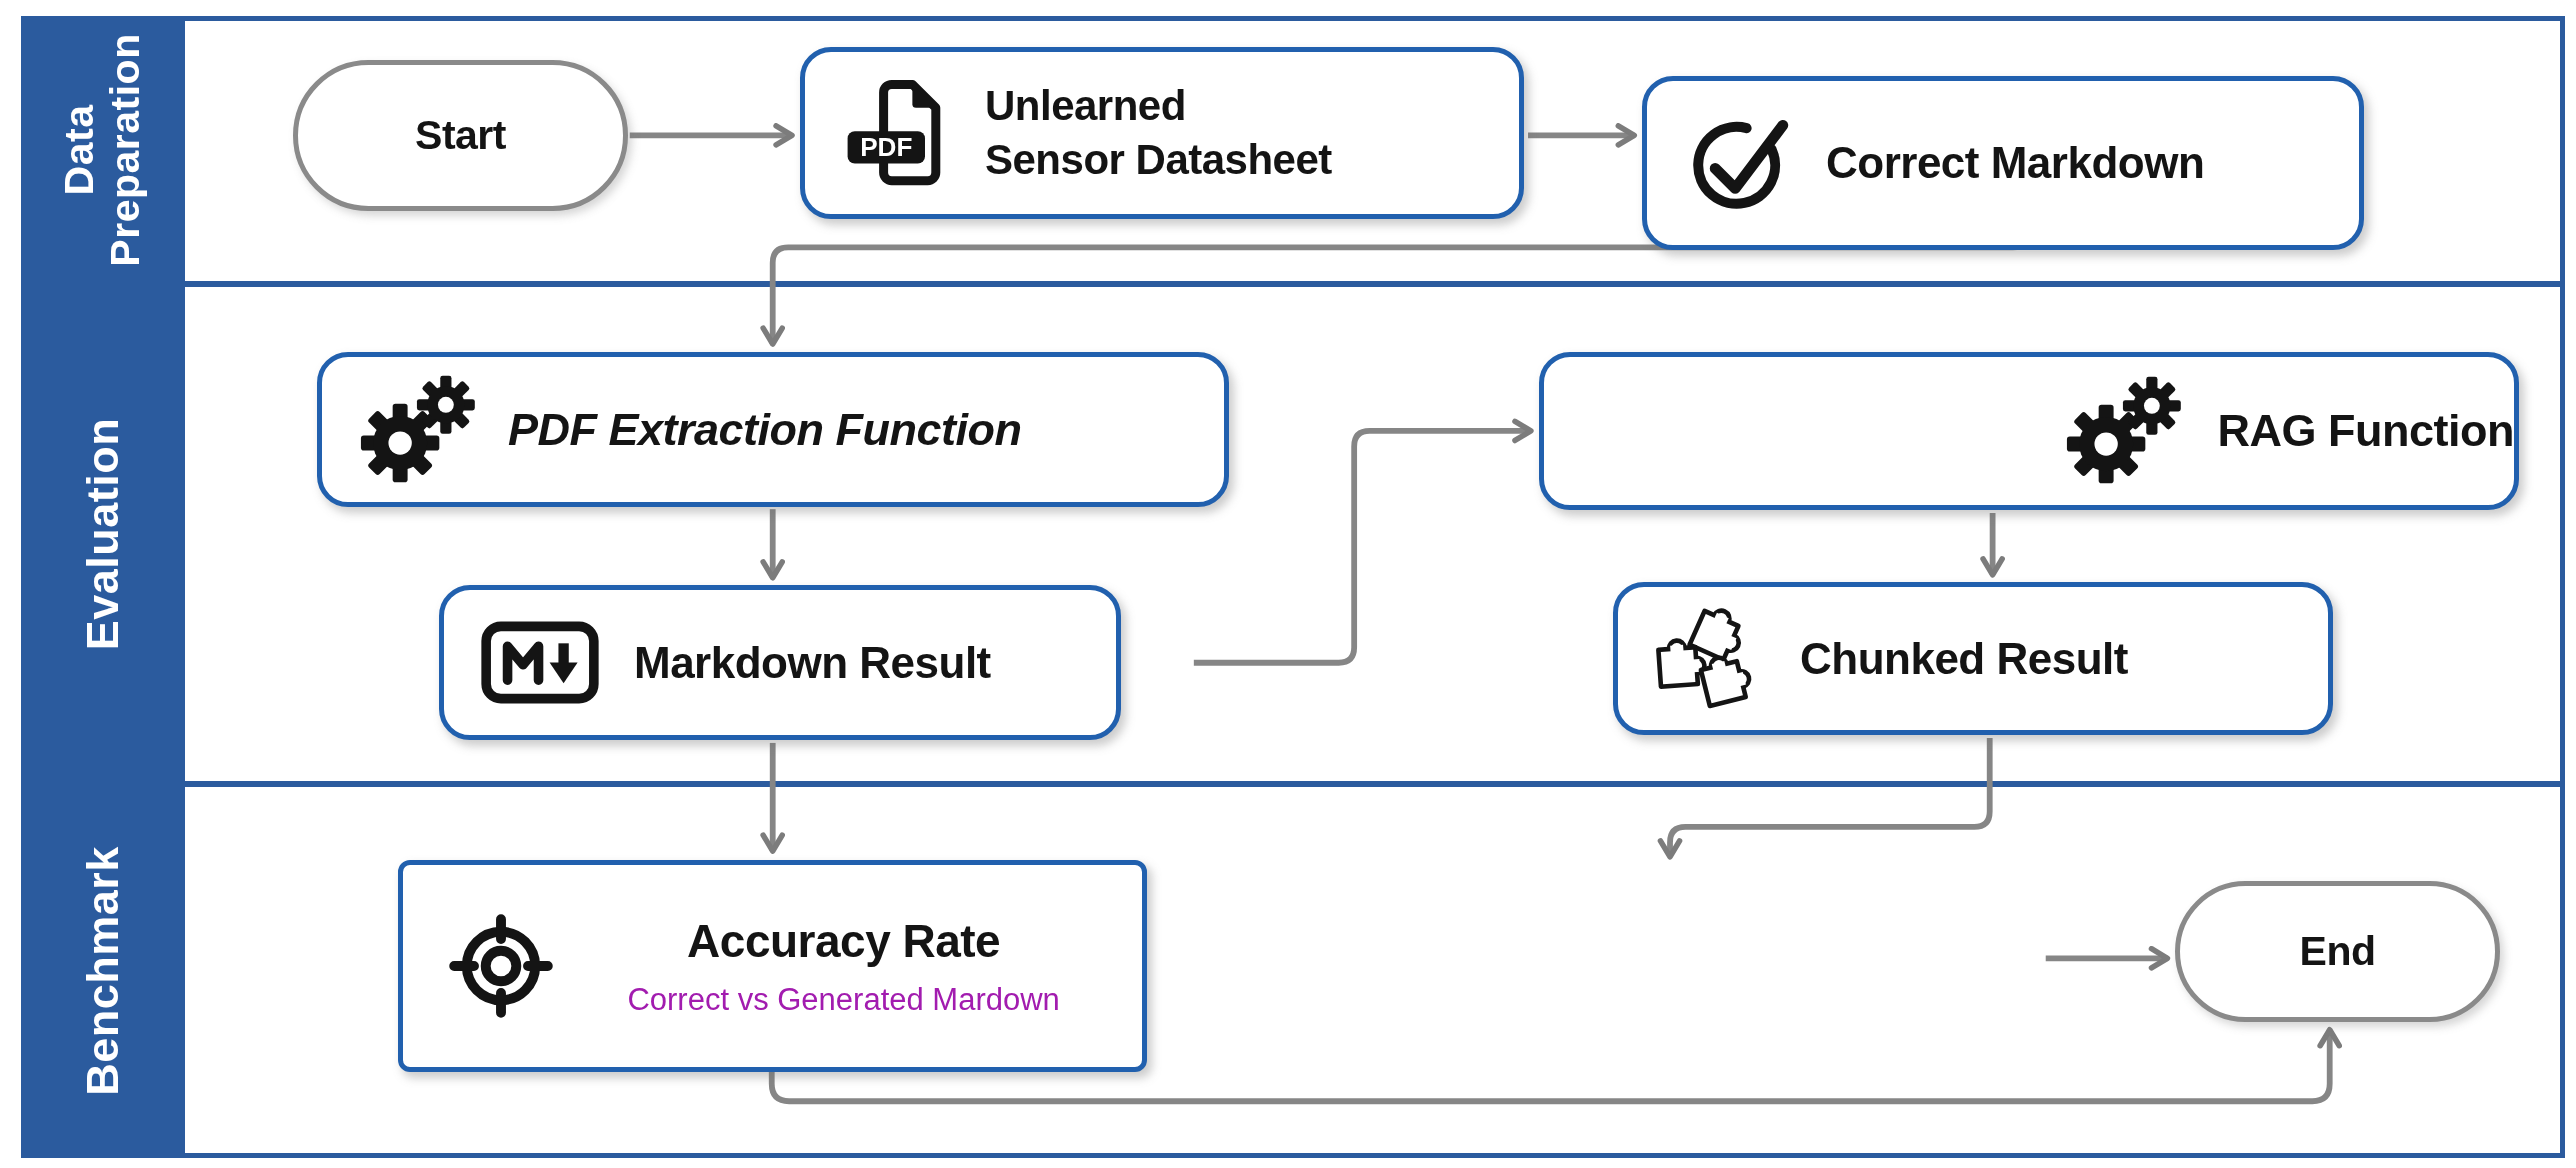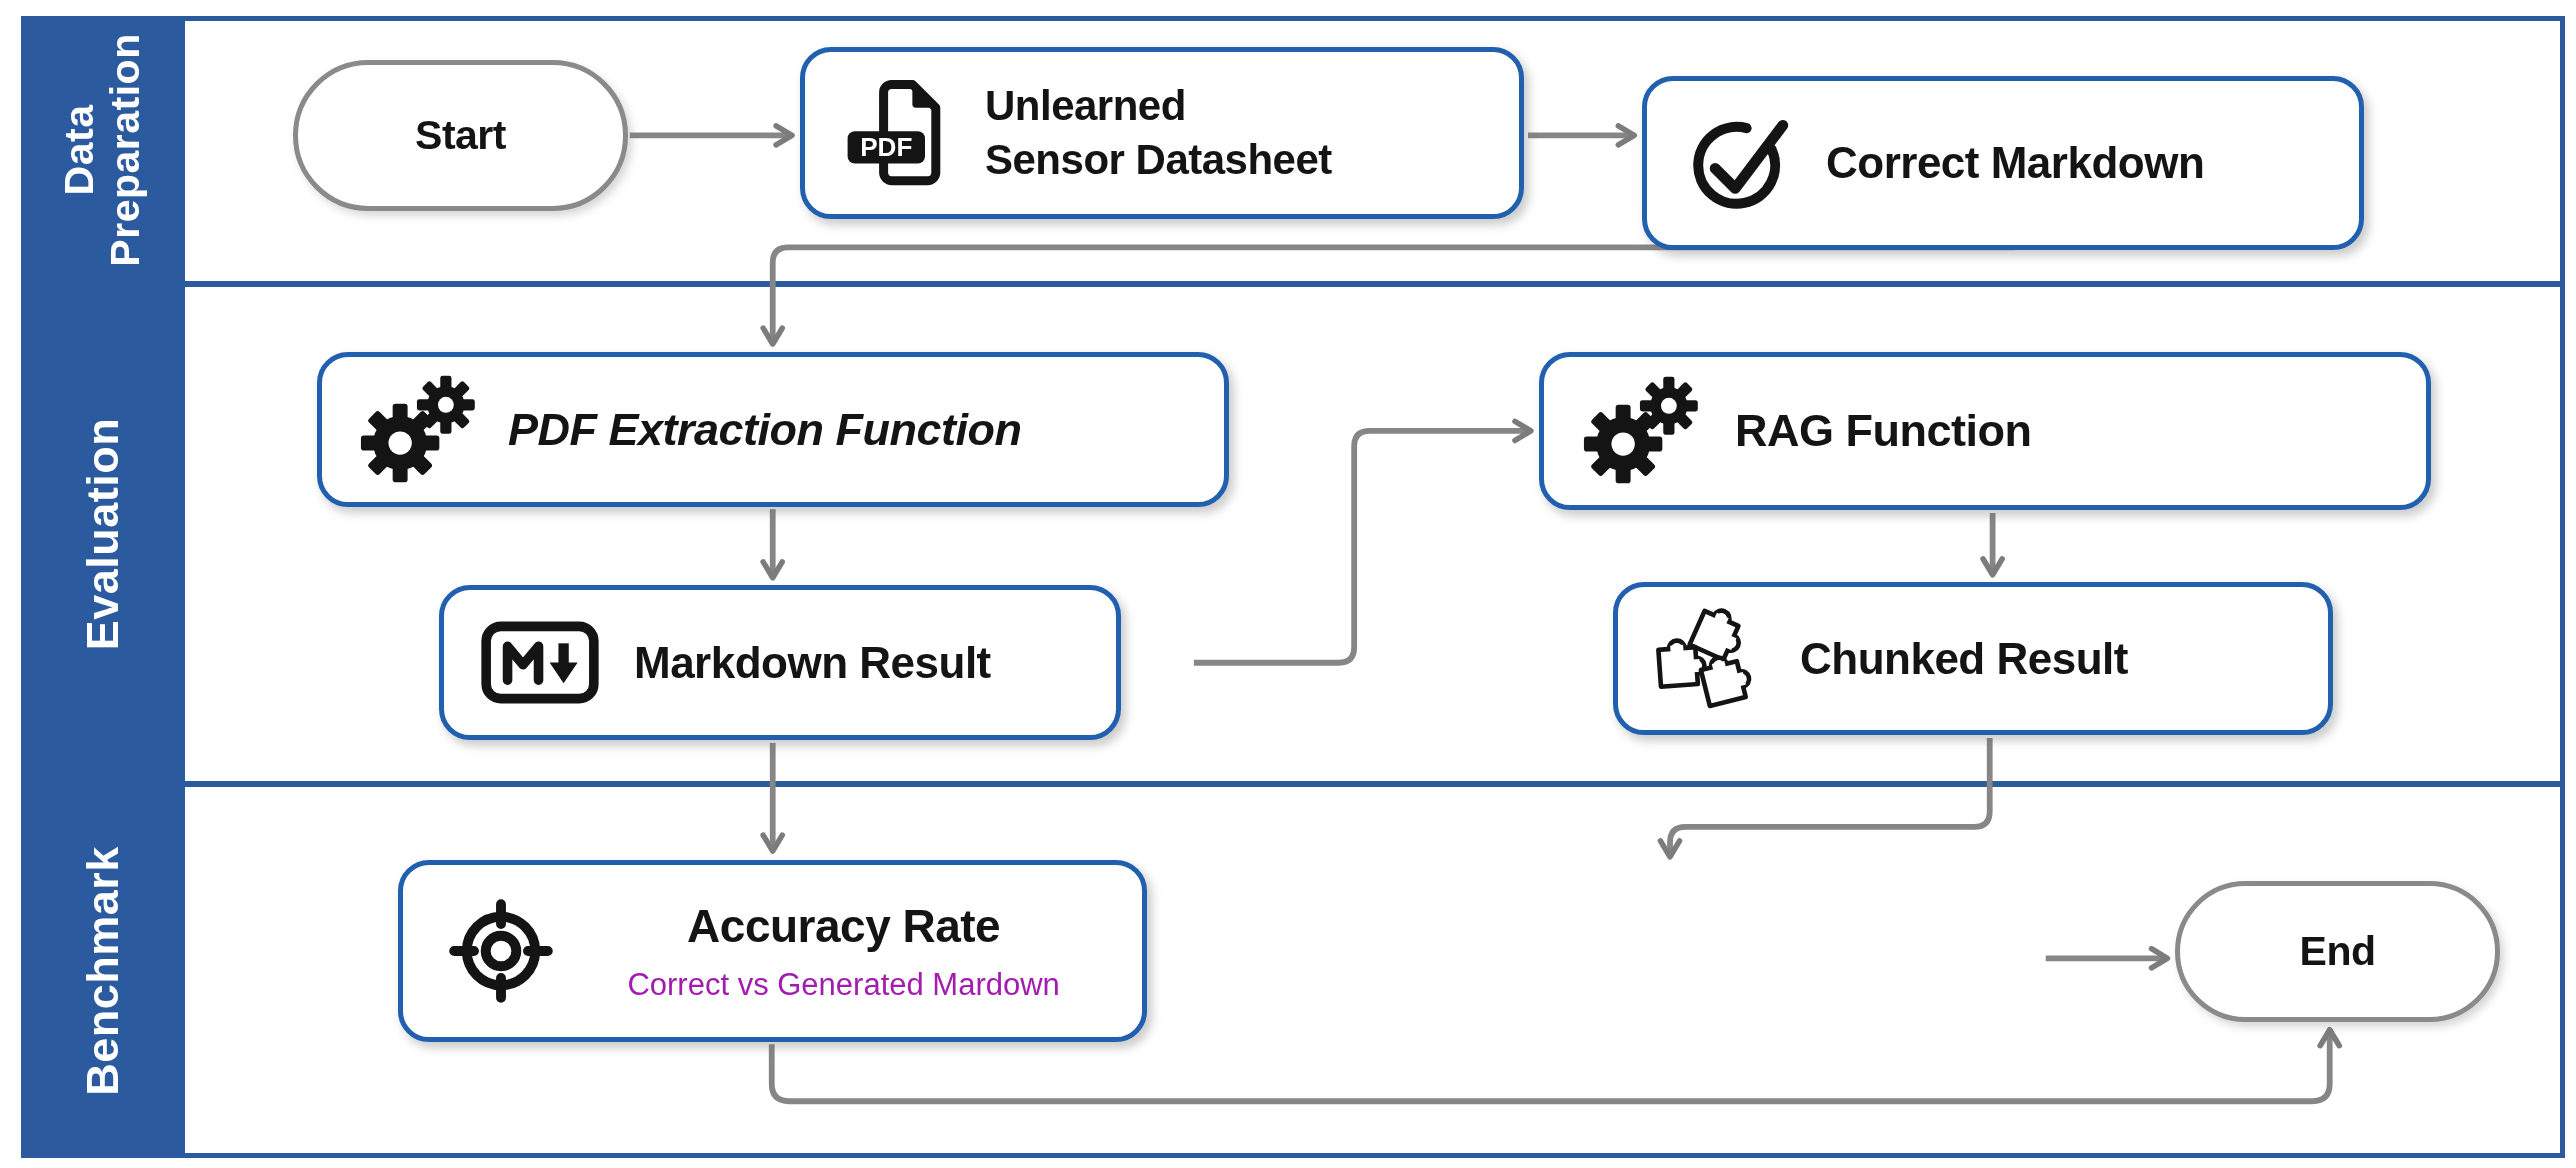--- a/index.html
+++ b/index.html
@@ -33,27 +33,27 @@
   #node-start .title{font-size:41px;}
   #node-end{left:2175px;top:881px;width:325px;height:141px;}
   #node-end .title{font-size:41px;}
 
   #node-unlearned{left:800px;top:47px;width:724px;height:172px;padding-left:39px;gap:33px;}
   #node-unlearned .title{font-size:42px;line-height:1.28;}
   #node-correct{left:1642px;top:48px;width:722px;height:174px;padding-left:42px;gap:37px;margin-top:28px;}
   #node-correct .title{font-size:44px;}
   #node-pdfx{left:317px;top:352px;width:912px;height:155px;padding-left:35px;gap:33px;}
   #node-pdfx .title{font-size:45px;font-style:italic;}
-  #node-rag{left:1539px;top:352px;width:892px;height:158px;padding-left:36px;gap:37px;}
+  #node-rag{left:1539px;top:352px;width:980px;height:158px;padding-left:25px;gap:37px;justify-content:flex-end;}
   #node-rag .title{font-size:45px;}
   #node-mdres{left:439px;top:585px;width:682px;height:155px;padding-left:37px;gap:35px;}
   #node-mdres .title{font-size:44px;}
   #node-chunkres{left:1613px;top:582px;width:720px;height:153px;padding-left:33px;gap:27px;}
   #node-chunkres .title{font-size:44px;}
-  #node-accuracy{left:398px;top:860px;width:749px;height:182px;padding:0 29px 0 44px;gap:19.3px;}
+  #node-accuracy{left:398px;top:860px;width:749px;height:212px;padding:0 29px 0 44px;gap:19.3px;border-radius:12px;}
   #node-accuracy .title{font-size:46px;}
   #node-accuracy .subtitle{font-size:31px;}
   #node-chunking{left:1301px;top:864px;width:742px;height:191px;padding:0 23px 0 31px;gap:17.4px;}
   #node-chunking .title{font-size:40px;letter-spacing:-0.5px;}
   #node-chunking .subtitle{font-size:30px;}
 
   svg.overlay{position:absolute;left:0;top:0;pointer-events:none;}
   .edge{stroke:#868686;stroke-width:6;fill:none;stroke-linejoin:round;}
 </style>
 </head>

